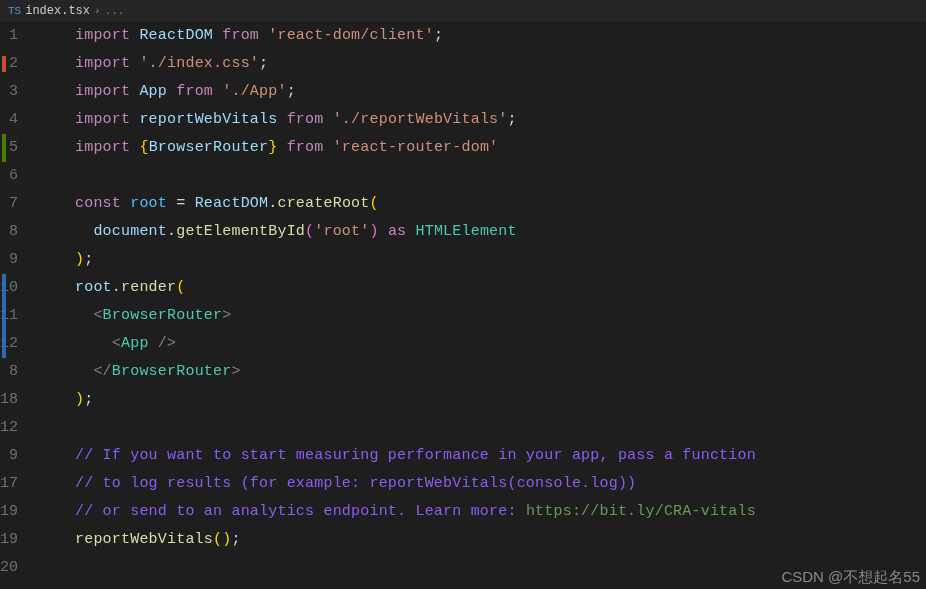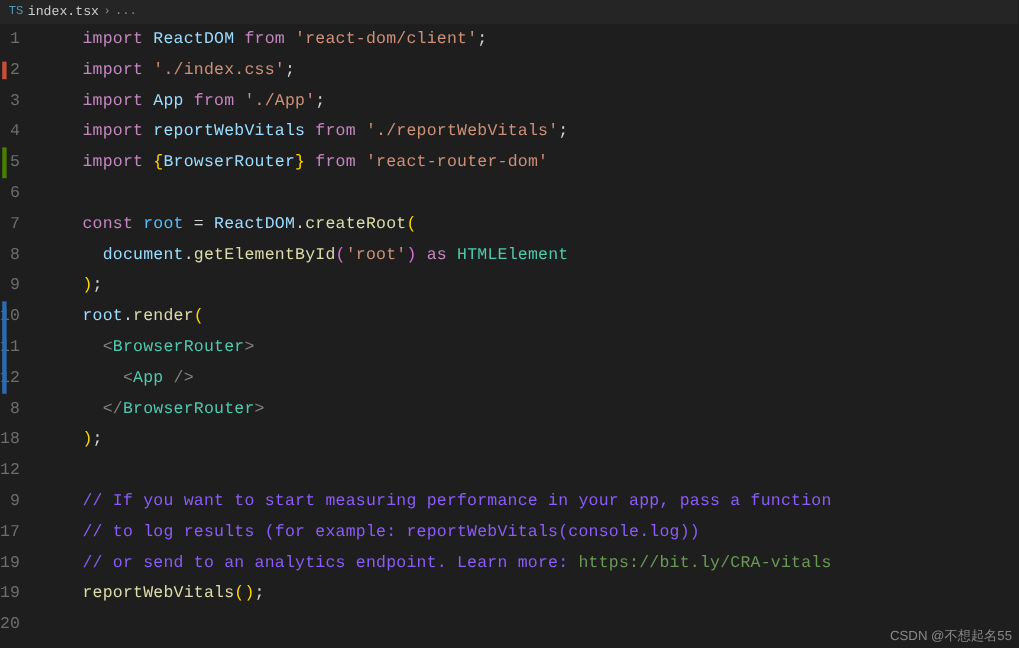--- a/index.html
+++ b/index.html
@@ -78,21 +78,21 @@
   .tok-brkP{ color: #da70d6; }
   .tok-tag { color: #808080; }      
   .tok-cmt { color: #8b5cf6; }
   .tok-link{ color: #6a9955; }
   .line { height: 28px; }
   .watermark {
     position: absolute;
     right: 6px;
     bottom: 2px;
     color: #ddd;
-    font-size: 12px;
+    font-size: 15px;
     opacity: 0.55;
     font-family: sans-serif;
   }
 </style>
 </head>
 <body>
 
 <div class="tab-bar">
   <div class="tab">
     <span class="file-icon">TS</span>

